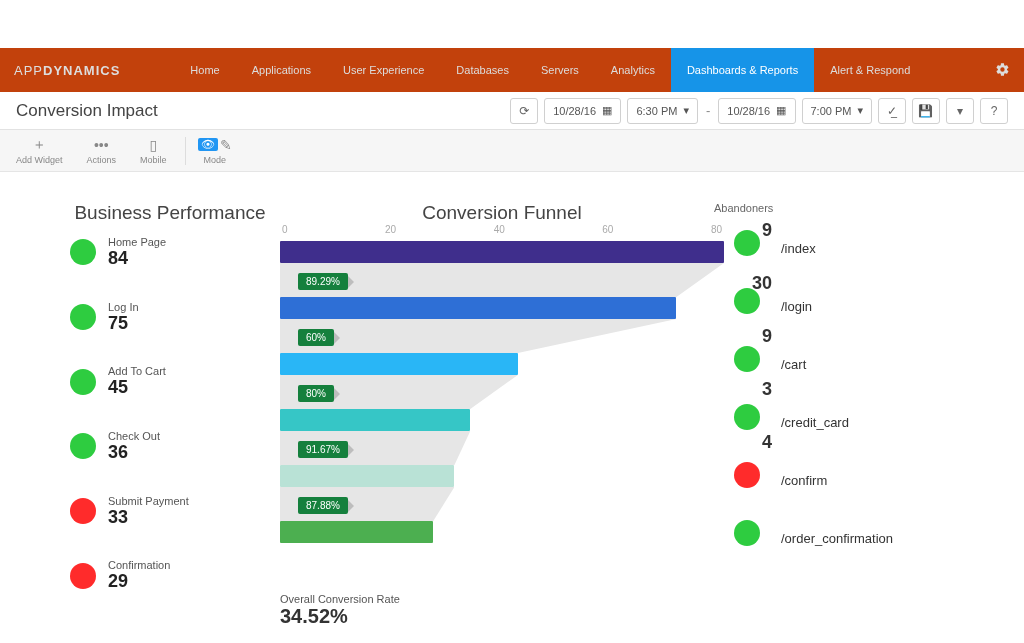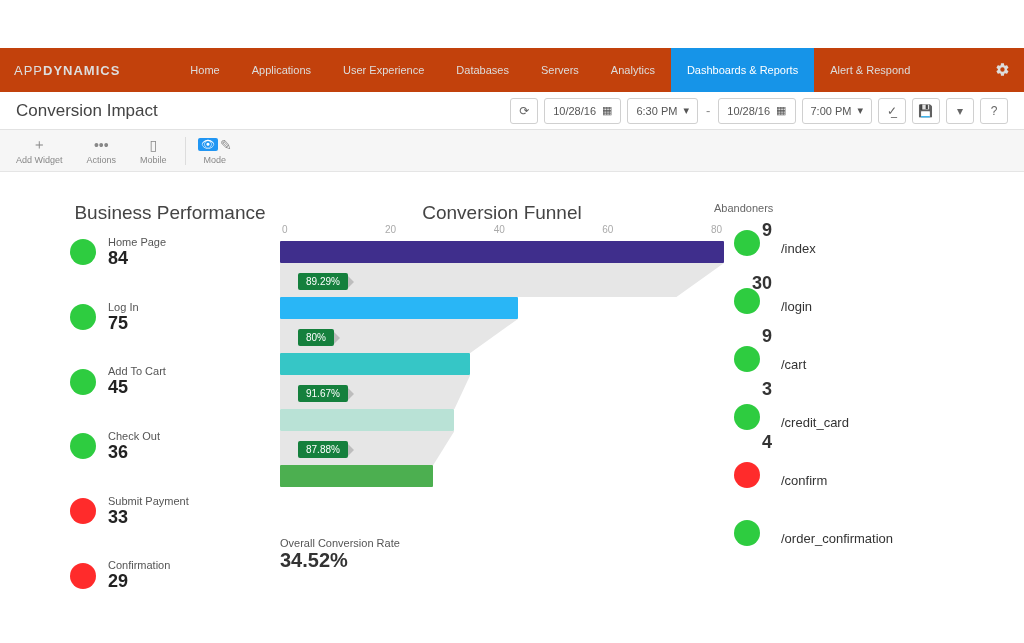--- a/index.html
+++ b/index.html
@@ -216,20 +216,25 @@
         <span>60</span>
         <span>80</span>
       </div>
     <div class="funnel-area" id="funnel-area">
         <div class="stage">
           <div class="bar" style="width:100%; background:#3f2e8c"></div>
           <div class="connector" style="width:100%; clip-path: polygon(0 0, 100% 0, 89.28571428571429% 100%, 0 100%);"></div>
           <div class="tag">89.29%</div>
         </div>
         <div class="stage">
+          <div class="bar" style="width:89.28571428571429%; background:#2e6fd6"></div>
+          <div class="connector" style="width:89.28571428571429%; clip-path: polygon(0 0, 100% 0, 60% 100%, 0 100%);"></div>
+          <div class="tag">60%</div>
+        </div>
+        <div class="stage">
           <div class="bar" style="width:53.57142857142857%; background:#29b6f6"></div>
           <div class="connector" style="width:53.57142857142857%; clip-path: polygon(0 0, 100% 0, 80% 100%, 0 100%);"></div>
           <div class="tag">80%</div>
         </div>
         <div class="stage">
           <div class="bar" style="width:42.857142857142854%; background:#36c6c6"></div>
           <div class="connector" style="width:42.857142857142854%; clip-path: polygon(0 0, 100% 0, 91.66666666666667% 100%, 0 100%);"></div>
           <div class="tag">91.67%</div>
         </div>
         <div class="stage">

